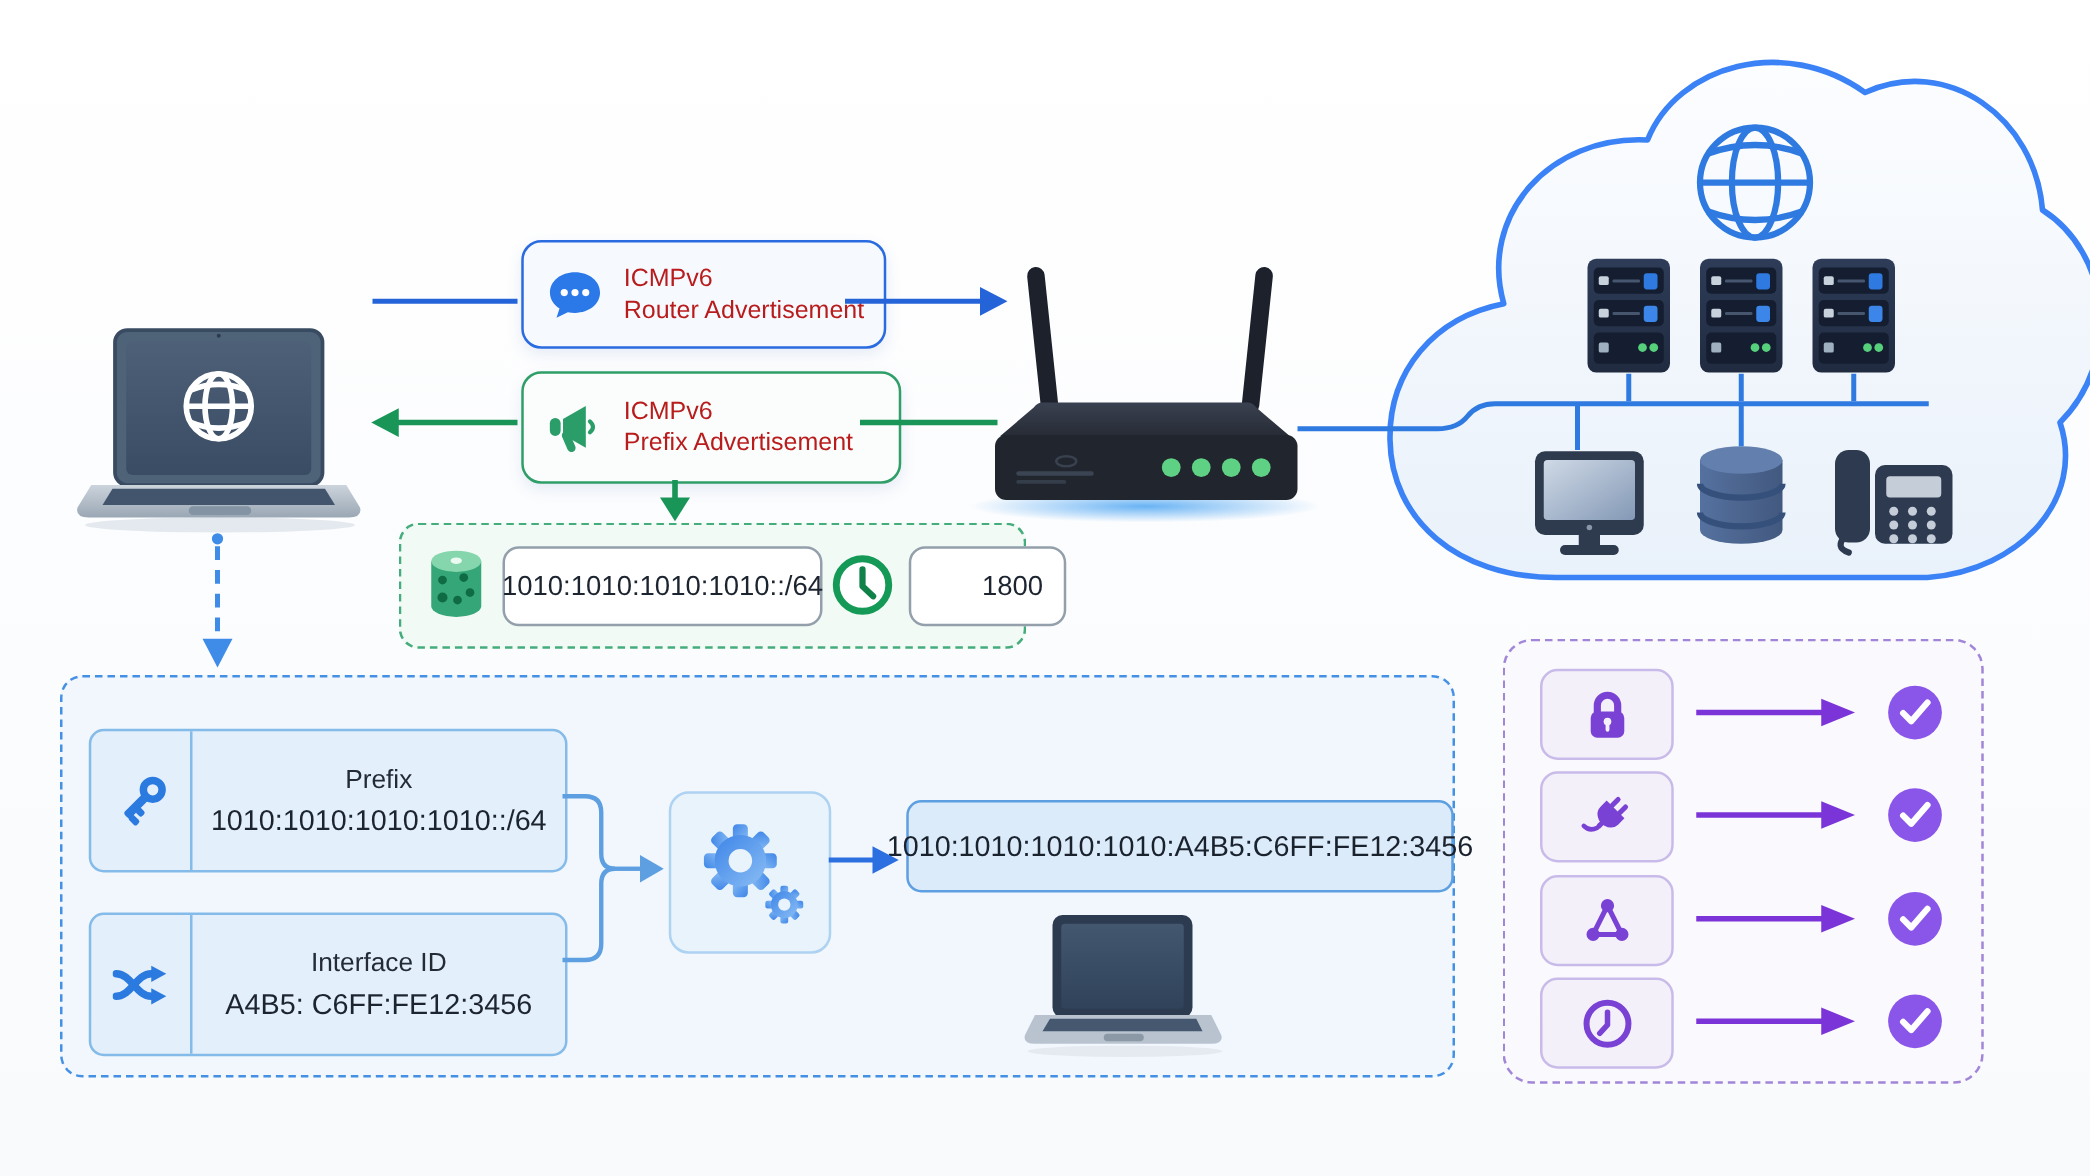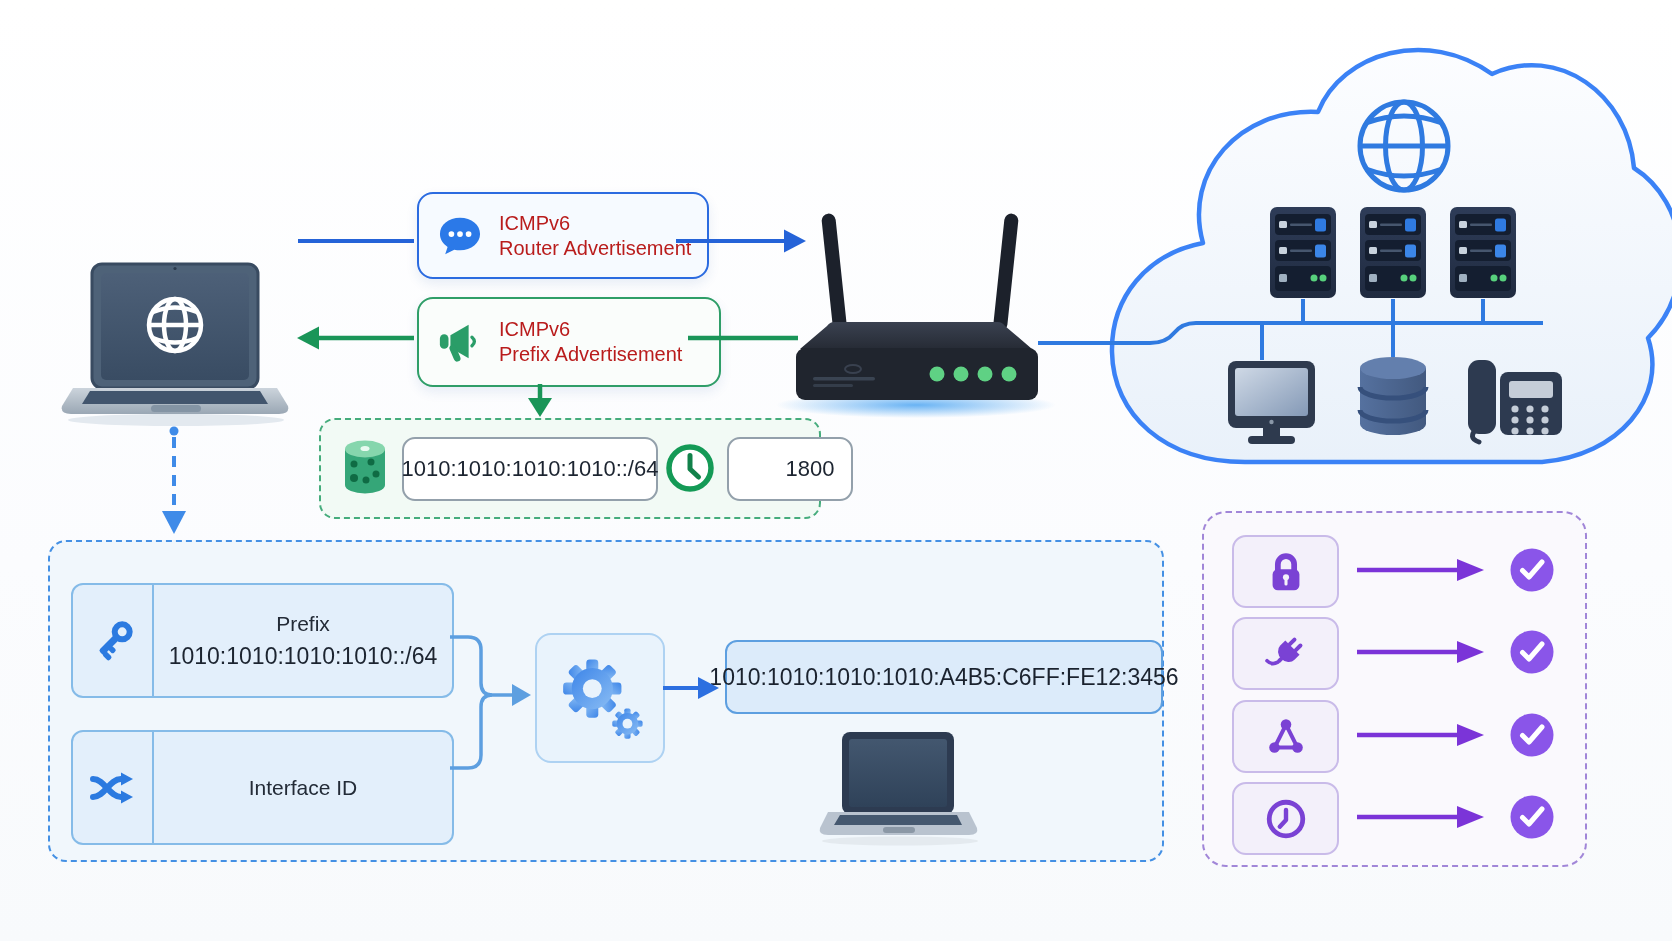--- a/index.html
+++ b/index.html
@@ -290,20 +290,21 @@
       <div class="icell">
         <svg width="46" height="42" viewBox="0 0 46 42">
           <path d="M3 12 C15 12 19 30 31 30" stroke="#2b7ae0" stroke-width="6" fill="none" stroke-linecap="round"></path>
           <path d="M3 30 C15 30 19 12 31 12" stroke="#2b7ae0" stroke-width="6" fill="none" stroke-linecap="round"></path>
           <polygon points="31,5.5 43,12 31,18.5" fill="#2b7ae0"></polygon>
           <polygon points="31,23.5 43,30 31,36.5" fill="#2b7ae0"></polygon>
         </svg>
       </div>
       <div class="tcell">
         <div class="tlabel">Interface ID</div>
+        <div class="tvalue">A4B5: C6FF:FE12:3456</div>
       </div>
     </div>
 
     <div class="gears-tile">
       <svg width="108" height="108" viewBox="0 0 126 126">
         <defs>
           <linearGradient id="gearG" x1="0" y1="0" x2="1" y2="1">
             <stop offset="0" stop-color="#3d85e8"></stop>
               <stop offset="1" stop-color="#8abdf4"></stop>
           </linearGradient>

